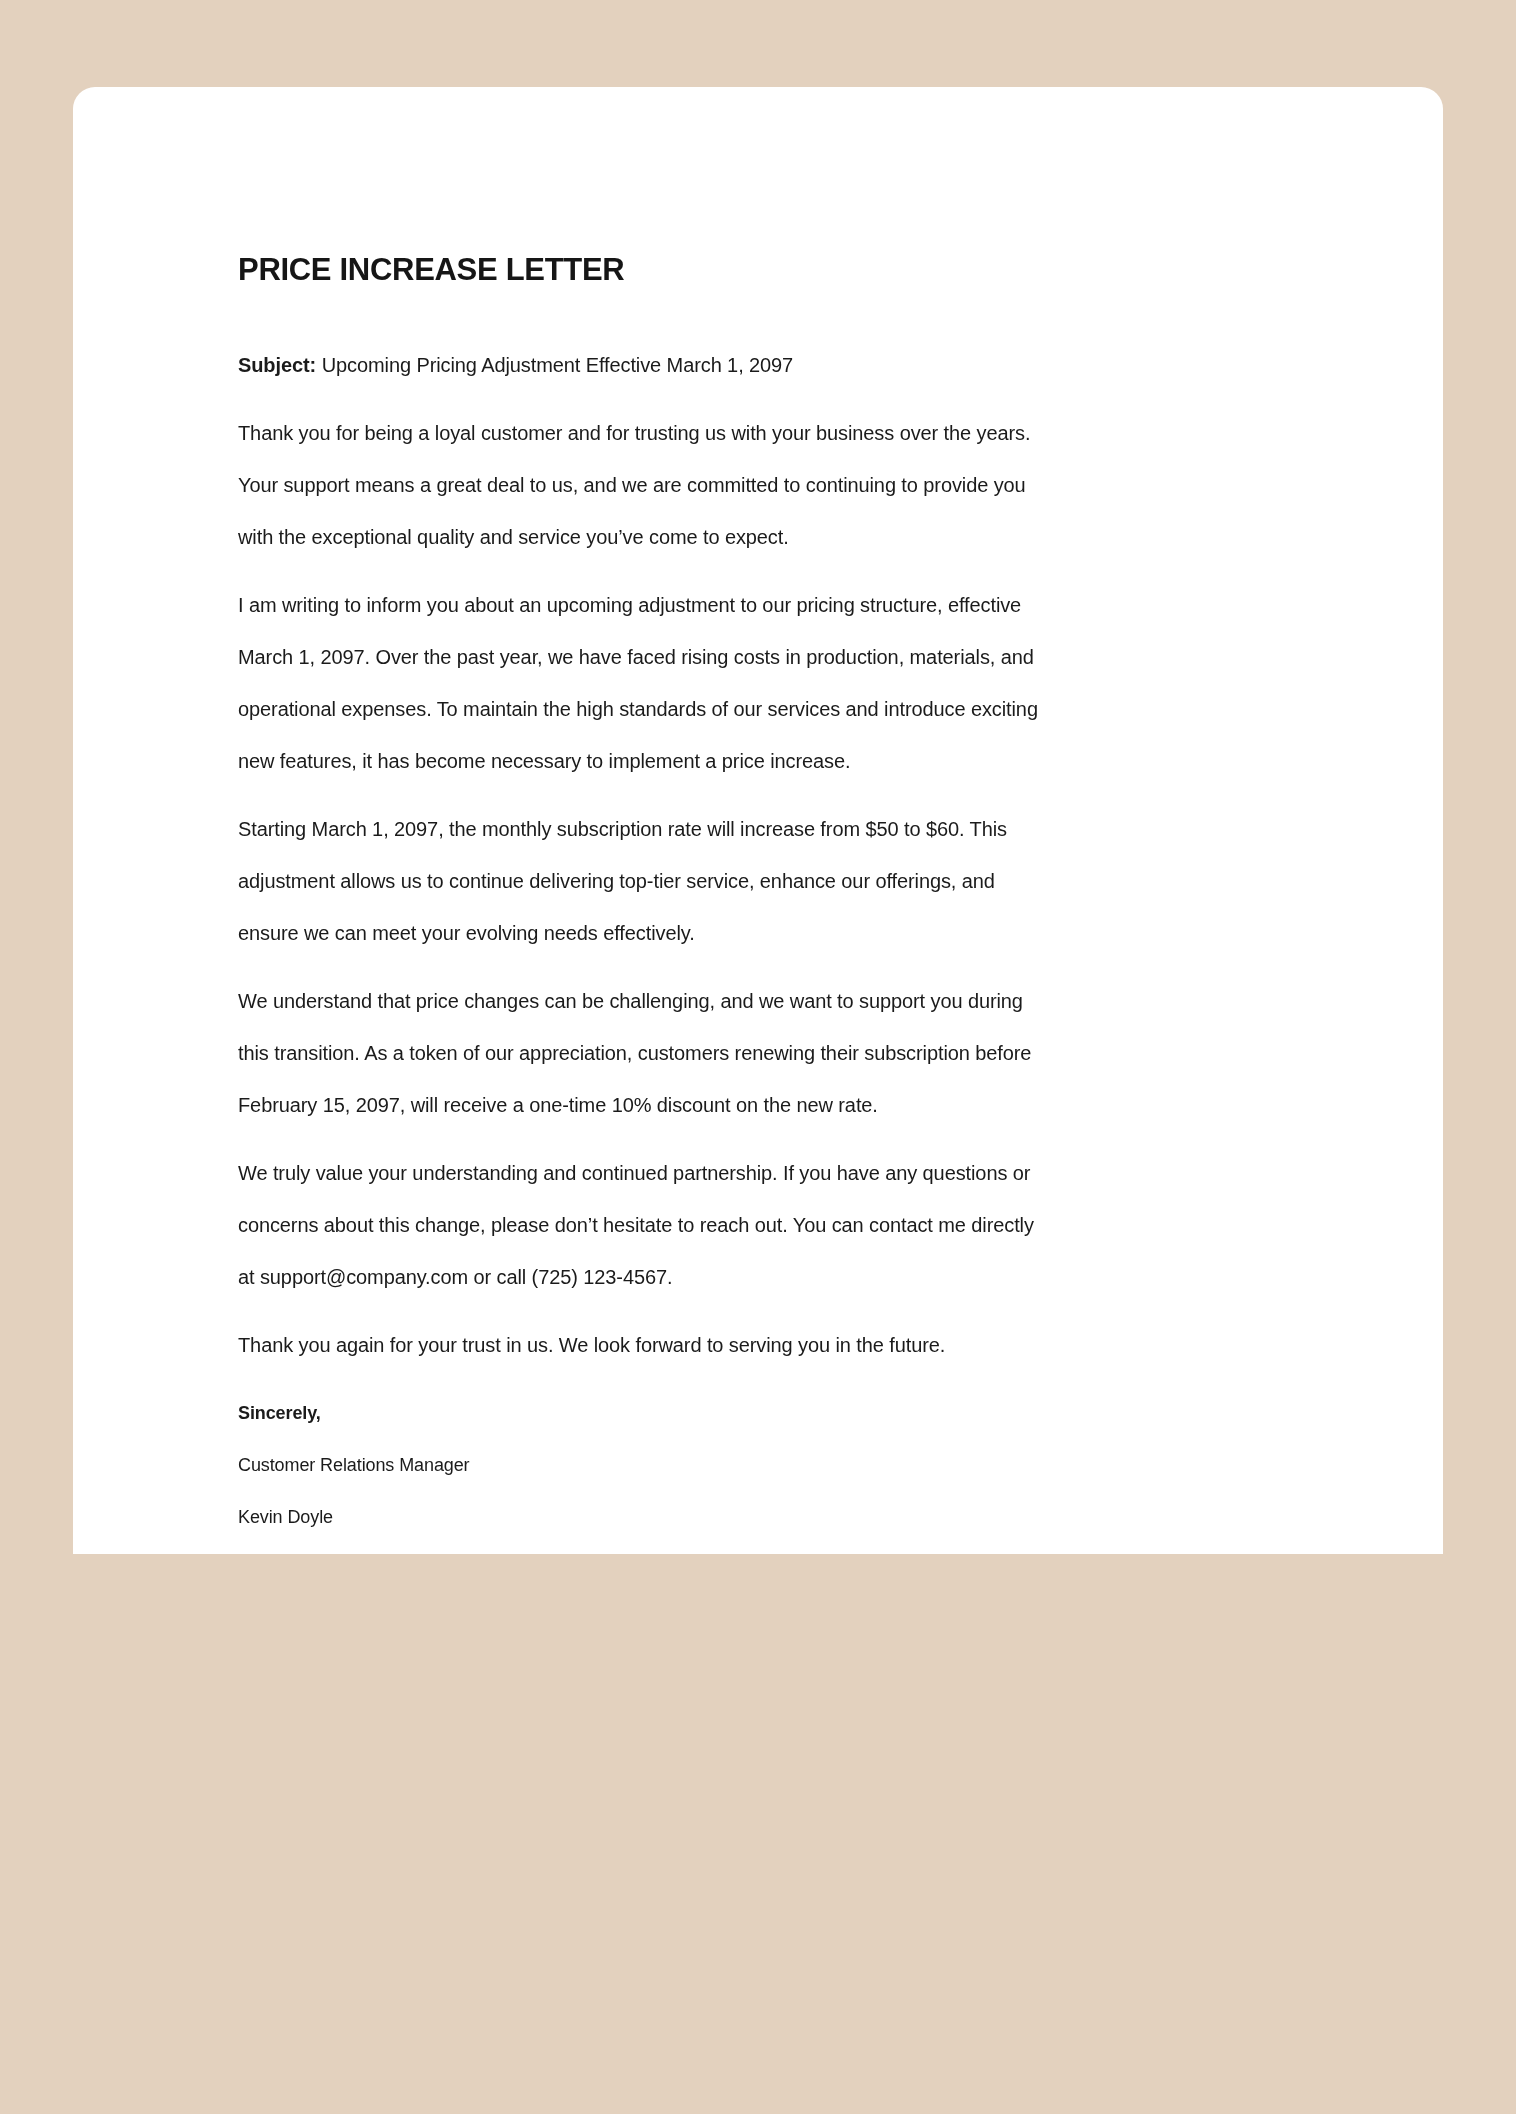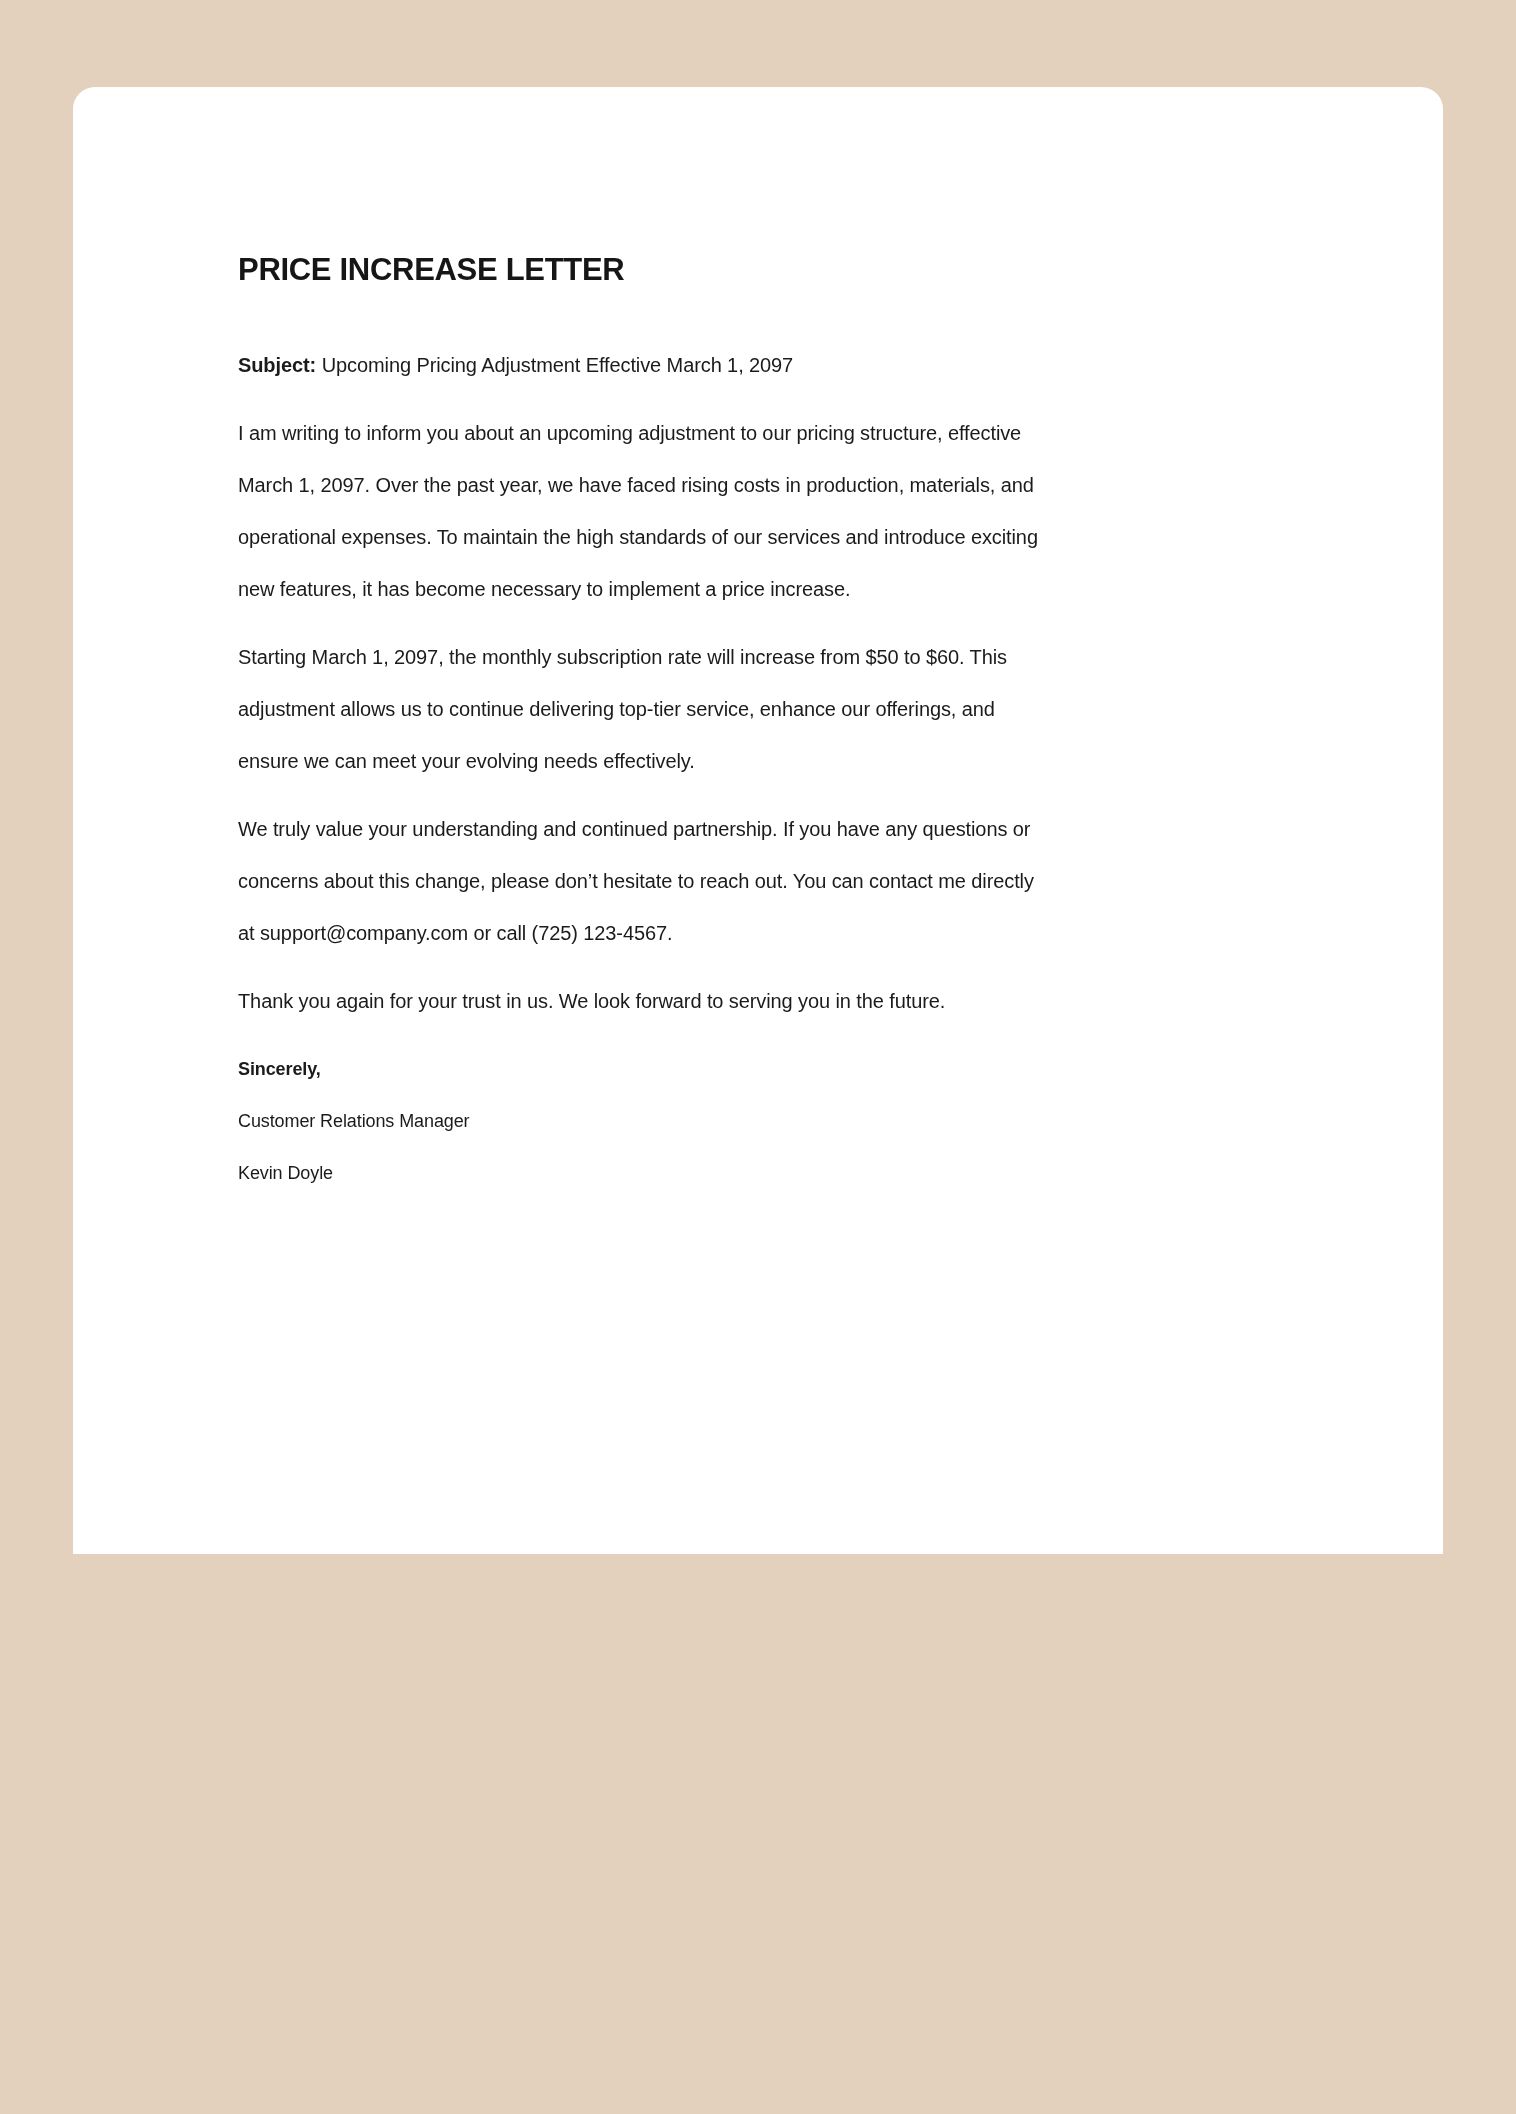--- a/index.html
+++ b/index.html
@@ -64,27 +64,33 @@
 <div class="page" style="background: rgb(227, 209, 190);">
   <div class="card" style="background: rgb(255, 255, 255);">
 
     <h1 class="title">PRICE INCREASE LETTER</h1>
 
     <p class="line">
       <span class="b subject-label">Subject:</span><span>Upcoming Pricing Adjustment Effective March 1, 2097</span>
     </p>
 
 
+    <p class="para">Thank you for being a loyal customer and for trusting us with your business over the years.
+Your support means a great deal to us, and we are committed to continuing to provide you
+with the exceptional quality and service you’ve come to expect.</p>
     <p class="para">I am writing to inform you about an upcoming adjustment to our pricing structure, effective
 March 1, 2097. Over the past year, we have faced rising costs in production, materials, and
 operational expenses. To maintain the high standards of our services and introduce exciting
 new features, it has become necessary to implement a price increase.</p>
     <p class="para">Starting March 1, 2097, the monthly subscription rate will increase from $50 to $60. This
 adjustment allows us to continue delivering top-tier service, enhance our offerings, and
 ensure we can meet your evolving needs effectively.</p>
+    <p class="para">We understand that price changes can be challenging, and we want to support you during
+this transition. As a token of our appreciation, customers renewing their subscription before
+February 15, 2097, will receive a one-time 10% discount on the new rate.</p>
     <p class="para">We truly value your understanding and continued partnership. If you have any questions or
 concerns about this change, please don’t hesitate to reach out. You can contact me directly
 at support@company.com or call (725) 123-4567.</p>
     <p class="para">Thank you again for your trust in us. We look forward to serving you in the future.</p>
 
     <div class="signature">
       <p class="b">Sincerely,</p>
       <p>Customer Relations Manager</p>
       <p>Kevin Doyle</p>
     </div>

